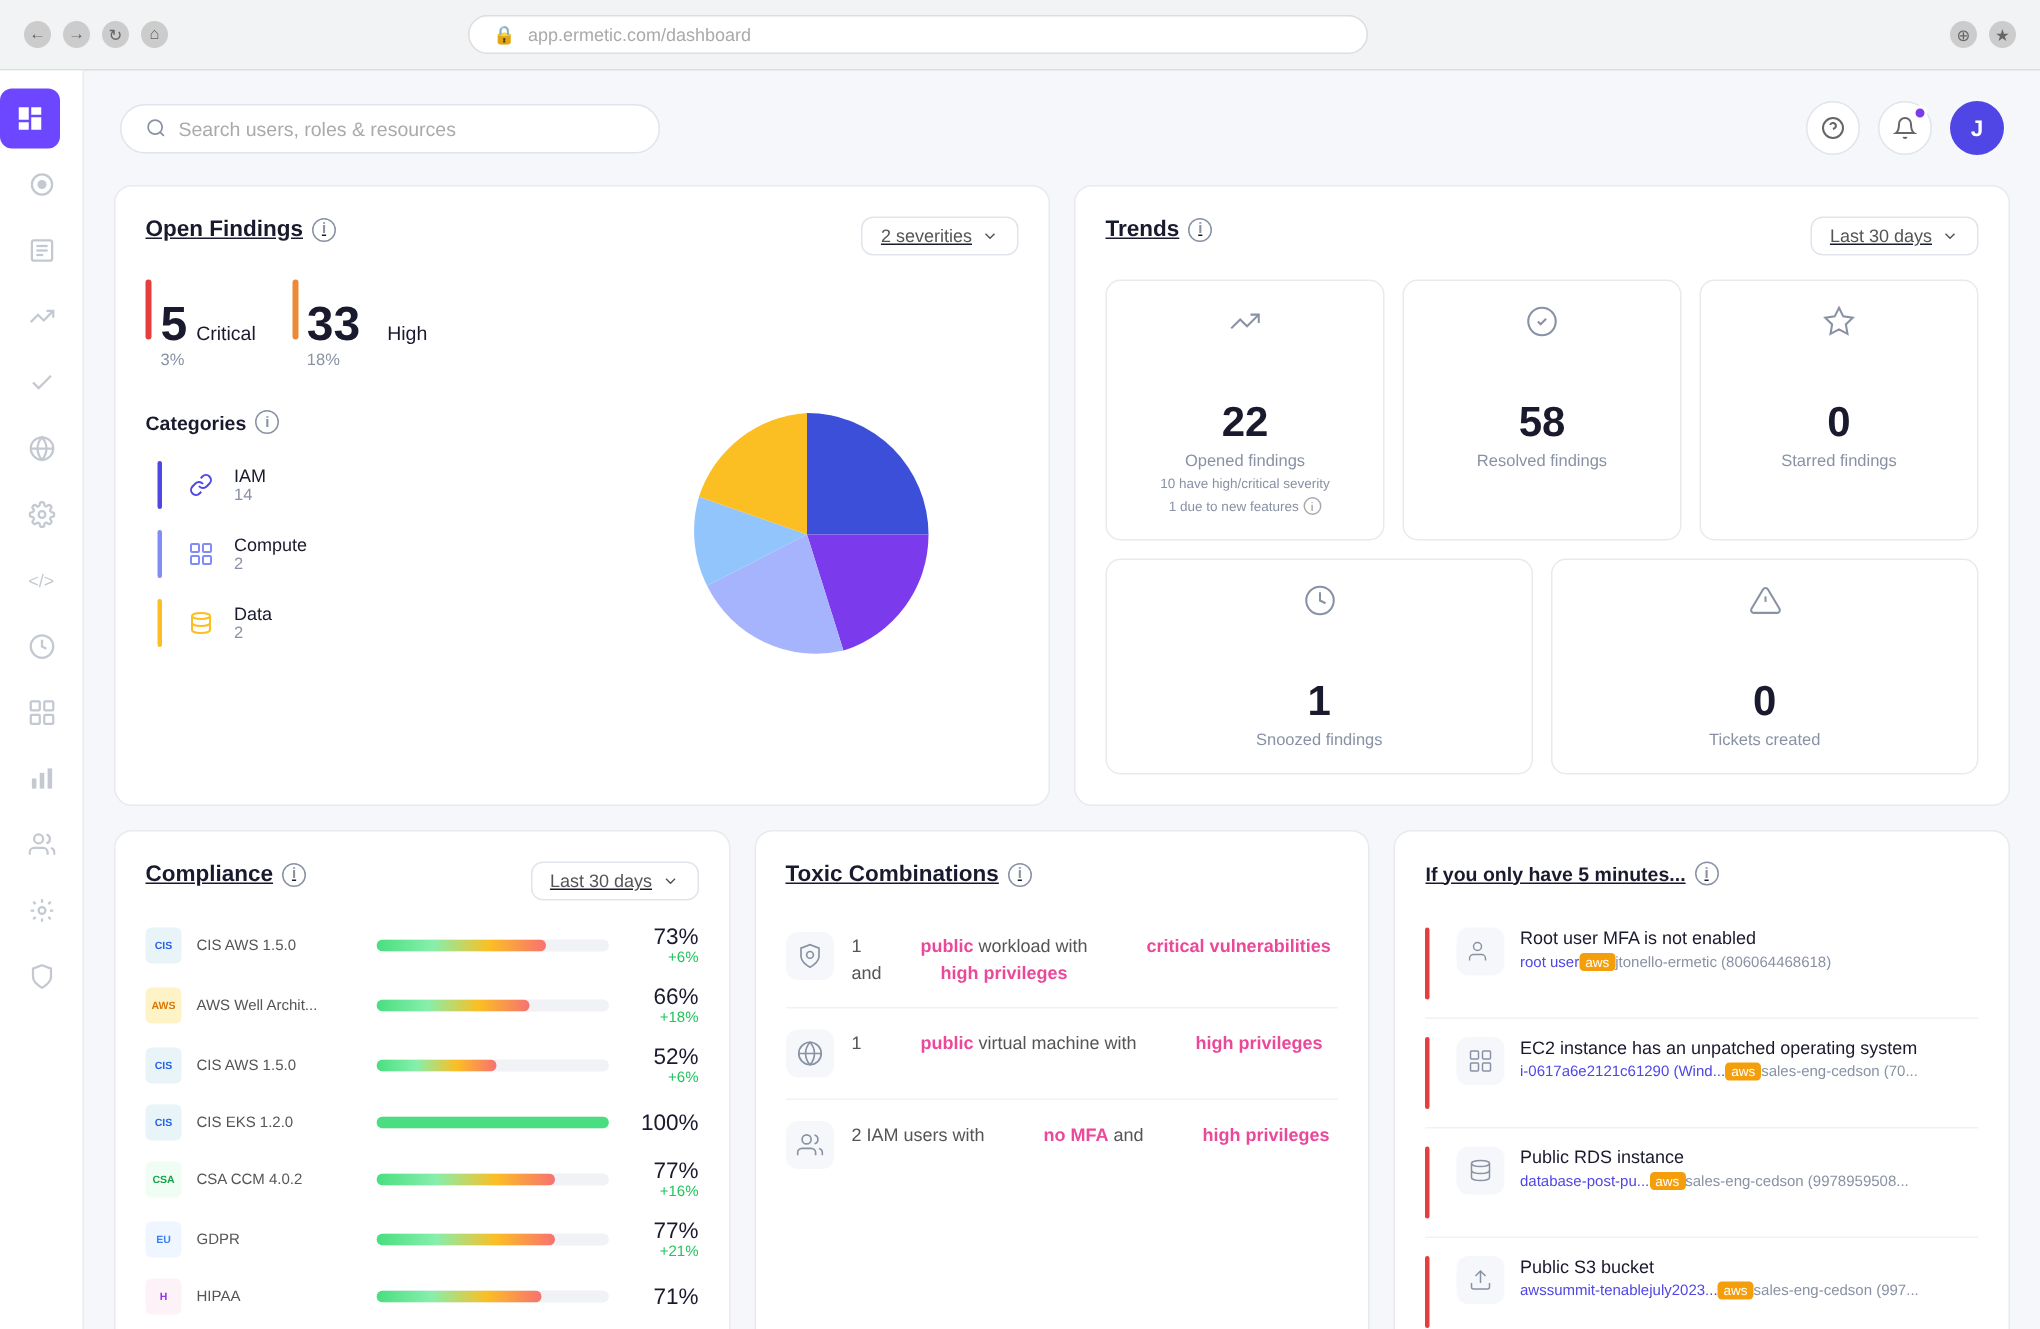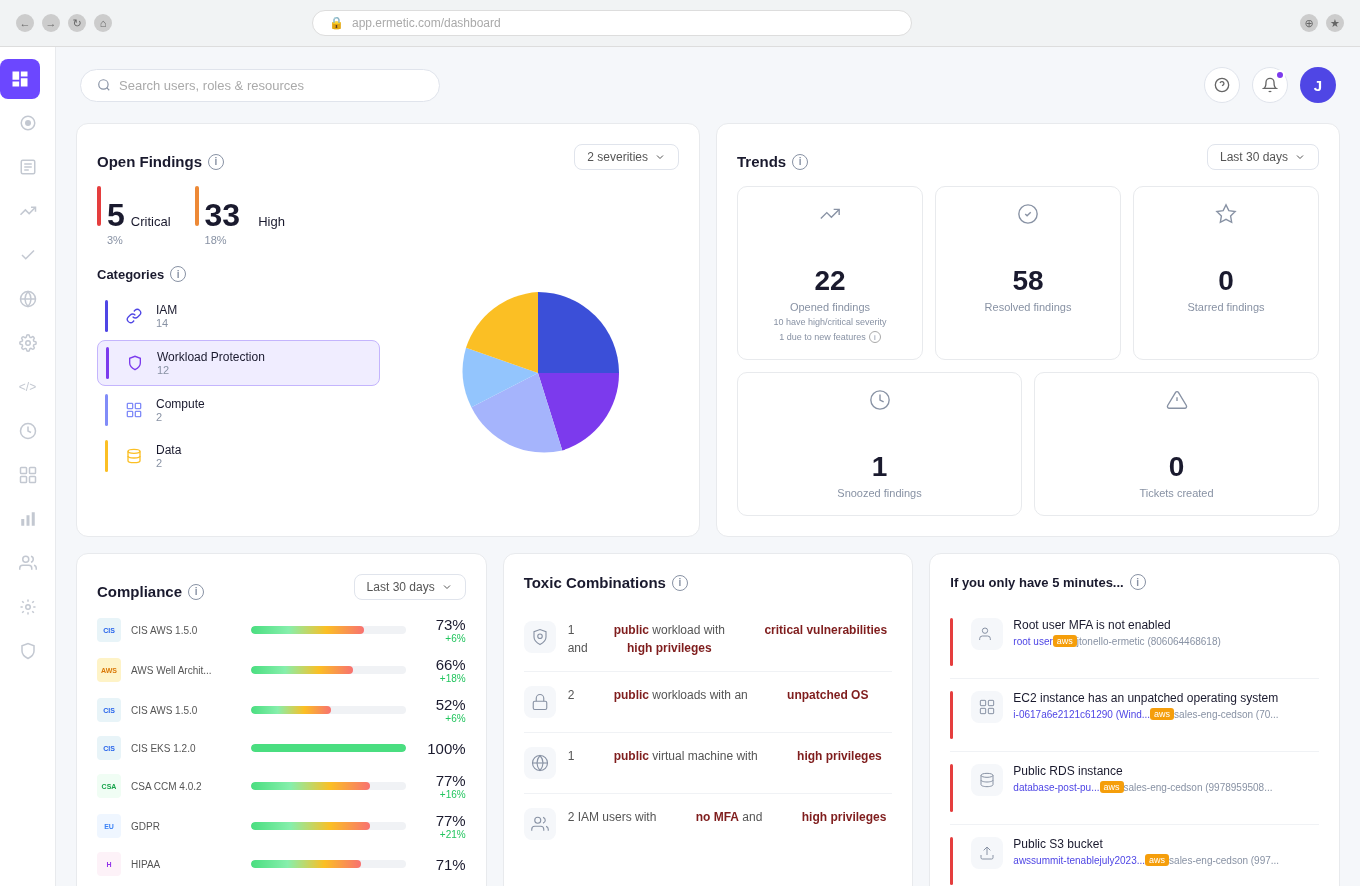--- a/index.html
+++ b/index.html
@@ -23,21 +23,21 @@
     .search-bar { background: white; border: 1px solid #e0e4ec; border-radius: 24px; padding: 8px 16px; display: flex; align-items: center; gap: 8px; width: 360px; color: #8892a4; font-size: 13px; }
     .top-actions { display: flex; align-items: center; gap: 12px; }
     .notification-btn { width: 36px; height: 36px; border-radius: 50%; border: 1px solid #e0e4ec; background: white; display: flex; align-items: center; justify-content: center; cursor: pointer; color: #666; position: relative; }
     .notif-dot { width: 10px; height: 10px; background: #7c3aed; border-radius: 50%; position: absolute; top: 2px; right: 2px; border: 2px solid white; }
     .avatar { width: 36px; height: 36px; border-radius: 50%; background: #4f46e5; color: white; display: flex; align-items: center; justify-content: center; font-weight: 600; font-size: 15px; cursor: pointer; }
     
     .dashboard-grid { display: grid; grid-template-columns: 1fr 1fr; gap: 16px; }
     
     .card { background: white; border-radius: 12px; padding: 20px; border: 1px solid #e8eaed; }
     
-    .card-header { display: flex; align-items: flex-end; justify-content: space-between; margin-bottom: 16px; }
+    .card-header { display: flex; align-items: flex-start; justify-content: space-between; margin-bottom: 16px; text-decoration: underline; }
     .card-title { font-size: 15px; font-weight: 600; color: #1a1a2e; display: flex; align-items: center; gap: 6px; }
     .info-icon { width: 16px; height: 16px; border-radius: 50%; border: 1.5px solid #8892a4; display: flex; align-items: center; justify-content: center; font-size: 10px; color: #8892a4; cursor: pointer; }
     
     .dropdown-btn { border: 1px solid #e0e4ec; border-radius: 8px; padding: 5px 12px; background: white; cursor: pointer; display: flex; align-items: center; gap: 6px; font-size: 12px; color: #555; }
     
     .severity-row { display: flex; gap: 24px; margin-bottom: 20px; }
     .severity-item { display: flex; align-items: baseline; gap: 6px; }
     .severity-bar { width: 4px; height: 40px; border-radius: 2px; }
     .severity-bar.critical { background: #e53e3e; }
     .severity-bar.high { background: #ed8936; }
@@ -72,21 +72,21 @@
     .compliance-name { width: 110px; font-size: 11px; color: #555; flex-shrink: 0; display: flex; align-items: center; gap: 6px; }
     .compliance-logo { width: 24px; height: 24px; border-radius: 4px; background: #e8eaed; display: flex; align-items: center; justify-content: center; font-size: 8px; font-weight: 700; color: #555; }
     .compliance-bar-container { flex: 1; height: 8px; background: #f0f2f5; border-radius: 4px; overflow: hidden; position: relative; }
     .compliance-bar-fill { height: 100%; border-radius: 4px; background: linear-gradient(to right, #4ade80, #86efac, #fbbf24, #f87171); }
     .compliance-pct { width: 50px; text-align: right; font-size: 15px; font-weight: 400; color: #1a1a2e; }
     .compliance-change { font-size: 10px; color: #22c55e; }
     
     .toxic-item { display: flex; align-items: flex-start; gap: 12px; padding: 14px 0; border-bottom: 1px solid #f0f2f5; }
     .toxic-icon { width: 32px; height: 32px; background: #f5f7fa; border-radius: 8px; display: flex; align-items: center; justify-content: center; font-size: 14px; flex-shrink: 0; }
     .toxic-text { font-size: 12px; color: #555; line-height: 1.5; }
-    .toxic-text strong { color: #7f1d1d; padding-left: 36px; }
+    .toxic-text strong { color: #ec4899; padding-left: 36px; }
     
     .priority-item { display: flex; align-items: flex-start; gap: 10px; padding: 12px 0; border-bottom: 1px solid #f0f2f5; position: relative; }
     .priority-icon { width: 32px; height: 32px; background: #f5f7fa; border-radius: 8px; display: flex; align-items: center; justify-content: center; font-size: 14px; flex-shrink: 0; margin-left: 8px; }
     .priority-content { flex: 1; }
     .priority-title { font-size: 12px; font-weight: 500; color: #1a1a2e; margin-bottom: 3px; }
     .priority-meta { font-size: 10px; color: #8892a4; display: flex; align-items: center; gap: 0; flex-wrap: wrap; }
     .priority-link { color: #4f46e5; text-decoration: none; font-size: 10px; }
     .aws-badge { background: #f59e0b; color: white; font-size: 9px; padding: 1px 4px; border-radius: 3px; }
   </style>
 </head>
@@ -283,32 +283,20 @@
                     <path d="M10 13a5 5 0 0 0 7.54.54l3-3a5 5 0 0 0-7.07-7.07l-1.72 1.71"></path>
                     <path d="M14 11a5 5 0 0 0-7.54-.54l-3 3a5 5 0 0 0 7.07 7.07l1.71-1.71"></path>
                   </svg>
               </div>
               <div>
                 <div class="category-name">IAM</div>
                 <div class="category-count">14</div>
               </div>
             </div>
 
-            <div class="category-item active">
-              <div class="category-bar cat-workload"></div>
-              <div class="category-icon">
-                <svg width="16" height="16" viewBox="0 0 24 24" fill="none" stroke="#7c3aed" stroke-width="2">
-                    <path d="M12 22s8-4 8-10V5l-8-3-8 3v7c0 6 8 10 8 10z"></path>
-                  </svg>
-              </div>
-              <div>
-                <div class="category-name">Workload Protection</div>
-                <div class="category-count">12</div>
-              </div>
-            </div>
 
 
             <div class="category-item">
               <div class="category-bar" style="background:#818cf8;width:3px;height:32px;border-radius:2px;margin-right:4px"></div>
               <div class="category-icon">
                 <svg width="16" height="16" viewBox="0 0 24 24" fill="none" stroke="#818cf8" stroke-width="2">
                     <rect x="2" y="2" width="8" height="8" rx="1"></rect>
                     <rect x="14" y="2" width="8" height="8" rx="1"></rect>
                     <rect x="2" y="14" width="8" height="8" rx="1"></rect>
                     <rect x="14" y="14" width="8" height="8" rx="1"></rect>
@@ -549,31 +537,20 @@
               <svg width="18" height="18" viewBox="0 0 24 24" fill="none" stroke="#8892a4" stroke-width="1.5">
                   <path d="M12 22s8-4 8-10V5l-8-3-8 3v7c0 6 8 10 8 10z"></path>
                   <circle cx="12" cy="11" r="3"></circle>
                 </svg>
             </div>
             <div class="toxic-text">
               1 <strong>public</strong> workload with <strong>critical vulnerabilities</strong> and <strong>high privileges</strong>
             </div>
           </div>
 
-          <div class="toxic-item">
-            <div class="toxic-icon">
-              <svg width="18" height="18" viewBox="0 0 24 24" fill="none" stroke="#8892a4" stroke-width="1.5">
-                  <rect x="3" y="11" width="18" height="11" rx="2" ry="2"></rect>
-                  <path d="M7 11V7a5 5 0 0 1 10 0v4"></path>
-                </svg>
-            </div>
-            <div class="toxic-text">
-              2 <strong>public</strong> workloads with an <strong>unpatched OS</strong>
-            </div>
-          </div>
 
           <div class="toxic-item">
             <div class="toxic-icon">
               <svg width="18" height="18" viewBox="0 0 24 24" fill="none" stroke="#8892a4" stroke-width="1.5">
                   <path d="M12 2C6.5 2 2 6.5 2 12s4.5 10 10 10 10-4.5 10-10S17.5 2 12 2z"></path>
                   <path d="M12 2a15.3 15.3 0 0 1 4 10 15.3 15.3 0 0 1-4 10 15.3 15.3 0 0 1-4-10 15.3 15.3 0 0 1 4-10z"></path>
                   <line x1="2" y1="12" x2="22" y2="12"></line>
                 </svg>
             </div>
             <div class="toxic-text">

